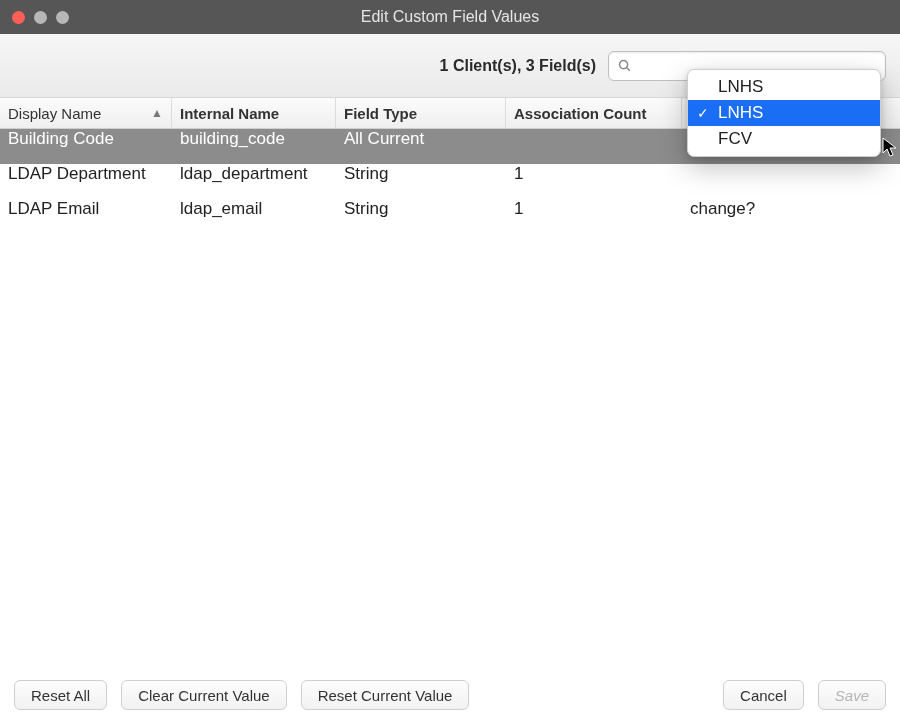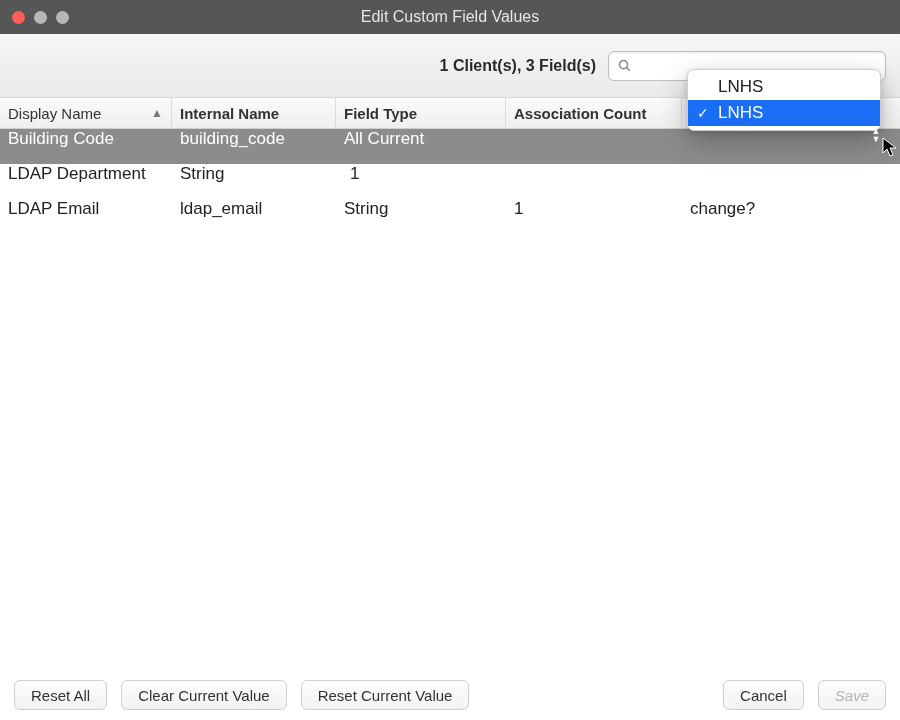--- a/index.html
+++ b/index.html
@@ -151,20 +151,21 @@
 
 <div class="tbody">
   <div class="trow selected">
     <div class="td col-dn">Building Code</div>
     <div class="td col-in">building_code</div>
     <div class="td col-ac">All Current</div>
     <div class="td col-val"></div>
   </div>
   <div class="trow">
     <div class="td col-dn">LDAP Department</div>
+    <div class="td col-in">ldap_department</div>
     <div class="td col-ft">String</div>
     <div class="td col-ac">1</div>
     <div class="td col-val"></div>
   </div>
   <div class="trow">
     <div class="td col-dn">LDAP Email</div>
     <div class="td col-in">ldap_email</div>
     <div class="td col-ft">String</div>
     <div class="td col-ac">1</div>
     <div class="td col-val">change?</div>
@@ -172,20 +173,24 @@
 </div>
 
 <div class="dropdown">
   <div class="dd-item">
 
     <span>LNHS</span>
   </div>
   <div class="dd-item selected">
     <span class="check">✓</span>
     <span>LNHS</span>
+  </div>
+  <div class="dd-item">
+
+    <span>FCV</span>
   </div>
   <div class="dd-stepper">
     <span class="up">▲</span>
       <span class="down">▼</span>
   </div>
 </div>
 
 <svg class="cursor" width="16" height="22" viewBox="0 0 16 22">
   <path d="M1 1 L1 16 L5 12 L8 19 L11 18 L8 11 L14 11 Z" fill="#000" stroke="#fff" stroke-width="1"></path>
 </svg>

